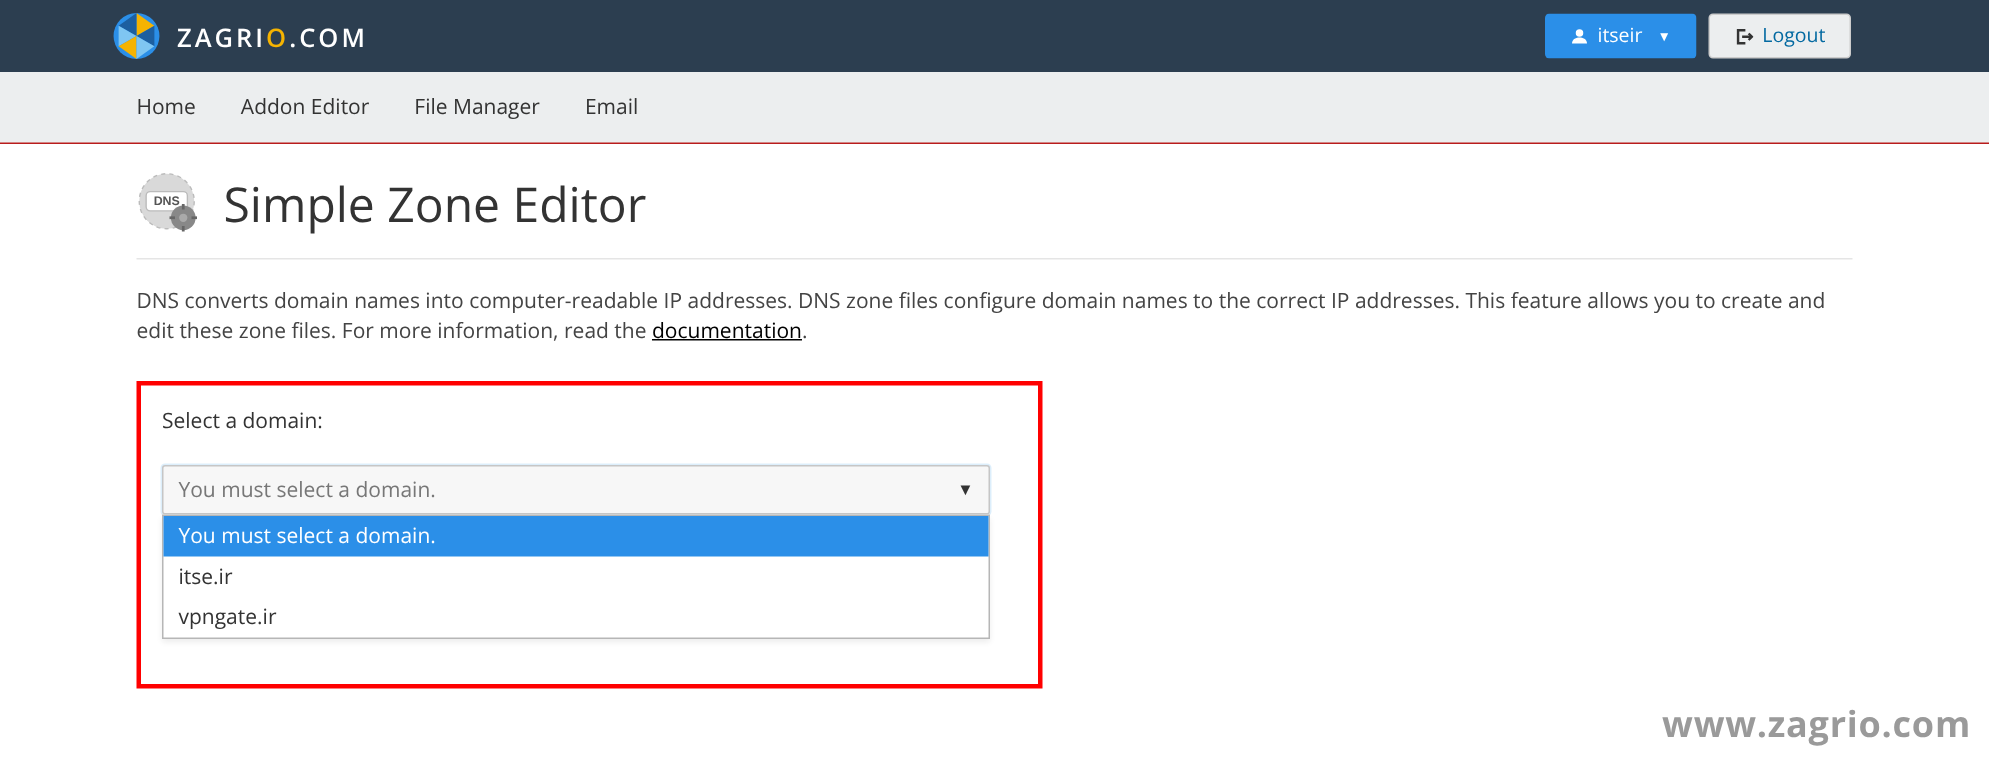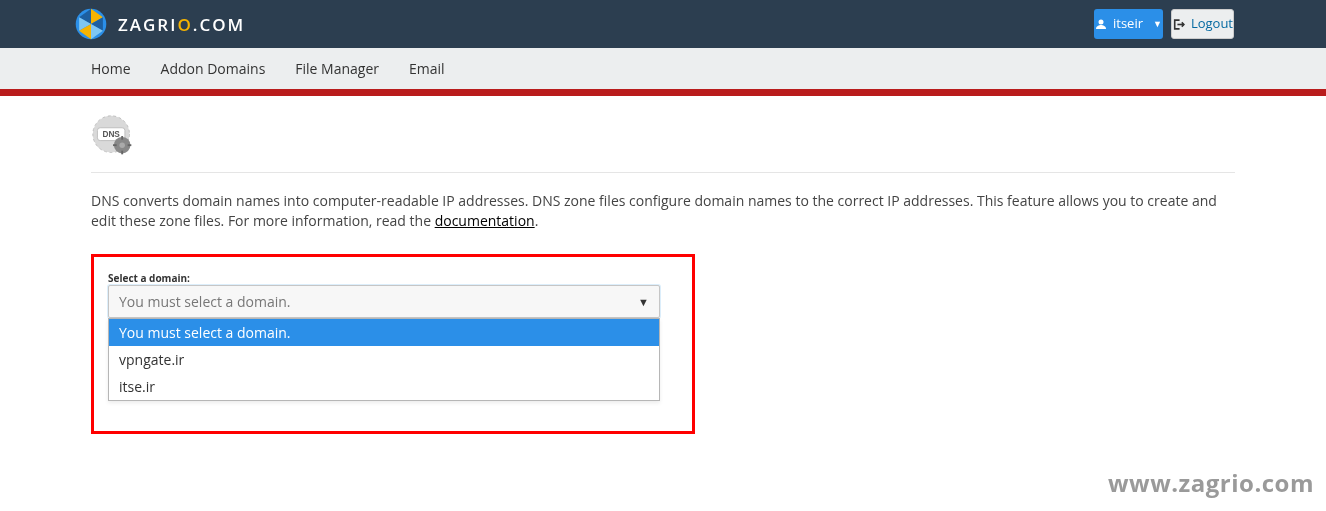--- a/index.html
+++ b/index.html
@@ -39,21 +39,21 @@
   .top-actions {
     margin-left: auto;
     display: flex;
     gap: 8px;
     align-items: center;
   }
   .btn {
     display: inline-flex;
     align-items: center;
     gap: 6px;
-    padding: 6px 0;
+    padding: 6px 16px;
     border-radius: 3px;
     font-size: 13px;
     cursor: pointer;
     border: 1px solid transparent;
     line-height: 1.2;
   }
   .btn-user {
     background: #2b8fe8;
     color: #fff;
   }
@@ -63,21 +63,21 @@
   }
   .btn-logout {
     background: #eceeef;
     color: #0369a1;
     border: 1px solid #ccc;
   }
 
   
   .navbar {
     background: #eceeef;
-    border-bottom: 7px solid #b91c1c;
+    border-bottom: 1px solid #b91c1c;
     height: 48px;
   }
   .navbar-inner {
     width: 1160px;
     margin: 0 auto;
     display: flex;
     align-items: center;
     height: 100%;
     gap: 30px;
     padding-left: 8px;
@@ -120,23 +120,23 @@
   .desc a { color: #000000; text-decoration: underline; }
 
   
   .domain-area {
     border: 3px solid #ff0000;
     padding: 14px 14px 30px 14px;
     width: 604px;
     position: relative;
   }
   .domain-label {
-    font-weight: 700;
-    font-size: 10px;
-    margin-bottom: 0;
+    font-weight: 400;
+    font-size: 14px;
+    margin-bottom: 20px;
     display: block;
   }
   .select-box {
     width: 552px;
     border: 1px solid #c6c6c6;
     border-radius: 2px;
     background: #f7f7f7;
     padding: 6px 10px;
     font-size: 14px;
     color: #777;
@@ -215,57 +215,58 @@
           </svg>
           <span>Logout</span>
         </div>
       </div>
     </div>
   </div>
 
   <div class="navbar">
     <div class="navbar-inner">
       <a class="nav-link">Home</a>
-      <a class="nav-link">Addon Domains</a>
+      <a class="nav-link">Addon Editor</a>
       <a class="nav-link">File Manager</a>
       <a class="nav-link">Email</a>
     </div>
   </div>
 
   <div class="main">
     <div class="page-title-row">
       <svg class="dns-icon" viewBox="0 0 48 48">
         <circle cx="22" cy="22" r="20" fill="#d9d9d9" stroke="#bbb" stroke-width="1" stroke-dasharray="3 3"></circle>
         <rect x="7" y="15" width="30" height="14" rx="3" fill="#fff" stroke="#bbb"></rect>
         <text x="22" y="25" font-size="9" font-weight="700" fill="#555" text-anchor="middle" font-family="Arial">DNS</text>
         <circle cx="34" cy="34" r="9" fill="#888"></circle>
         <circle cx="34" cy="34" r="3" fill="#aaa"></circle>
         <g fill="#666">
           <rect x="33" y="24" width="2" height="4"></rect>
           <rect x="33" y="40" width="2" height="4"></rect>
           <rect x="24" y="33" width="4" height="2"></rect>
           <rect x="40" y="33" width="4" height="2"></rect>
         </g>
       </svg>
+      <h1 class="page-title">Simple Zone Editor</h1>
     </div>
 
     <p class="desc">
       <span>DNS converts domain names into computer-readable IP addresses. DNS zone files configure domain names to the correct IP addresses. This feature allows you to create and edit these zone files. For more information, read the </span><a href="#">documentation</a><span>.</span>
     </p>
 
     <div class="domain-area">
       <label class="domain-label">Select a domain:</label>
 
       <div class="select-box">
         <span>You must select a domain.</span>
         <span class="arrow">▼</span>
       </div>
 
       <div class="dropdown">
         <div class="dropdown-item selected">You must select a domain.</div>
+        <div class="dropdown-item">itse.ir</div>
         <div class="dropdown-item">vpngate.ir</div>
-        <div class="dropdown-item">itse.ir</div>
       </div>
     </div>
   </div>
 
   <div class="watermark">www.zagrio.com</div>
 </div>
 
 </body></html>

